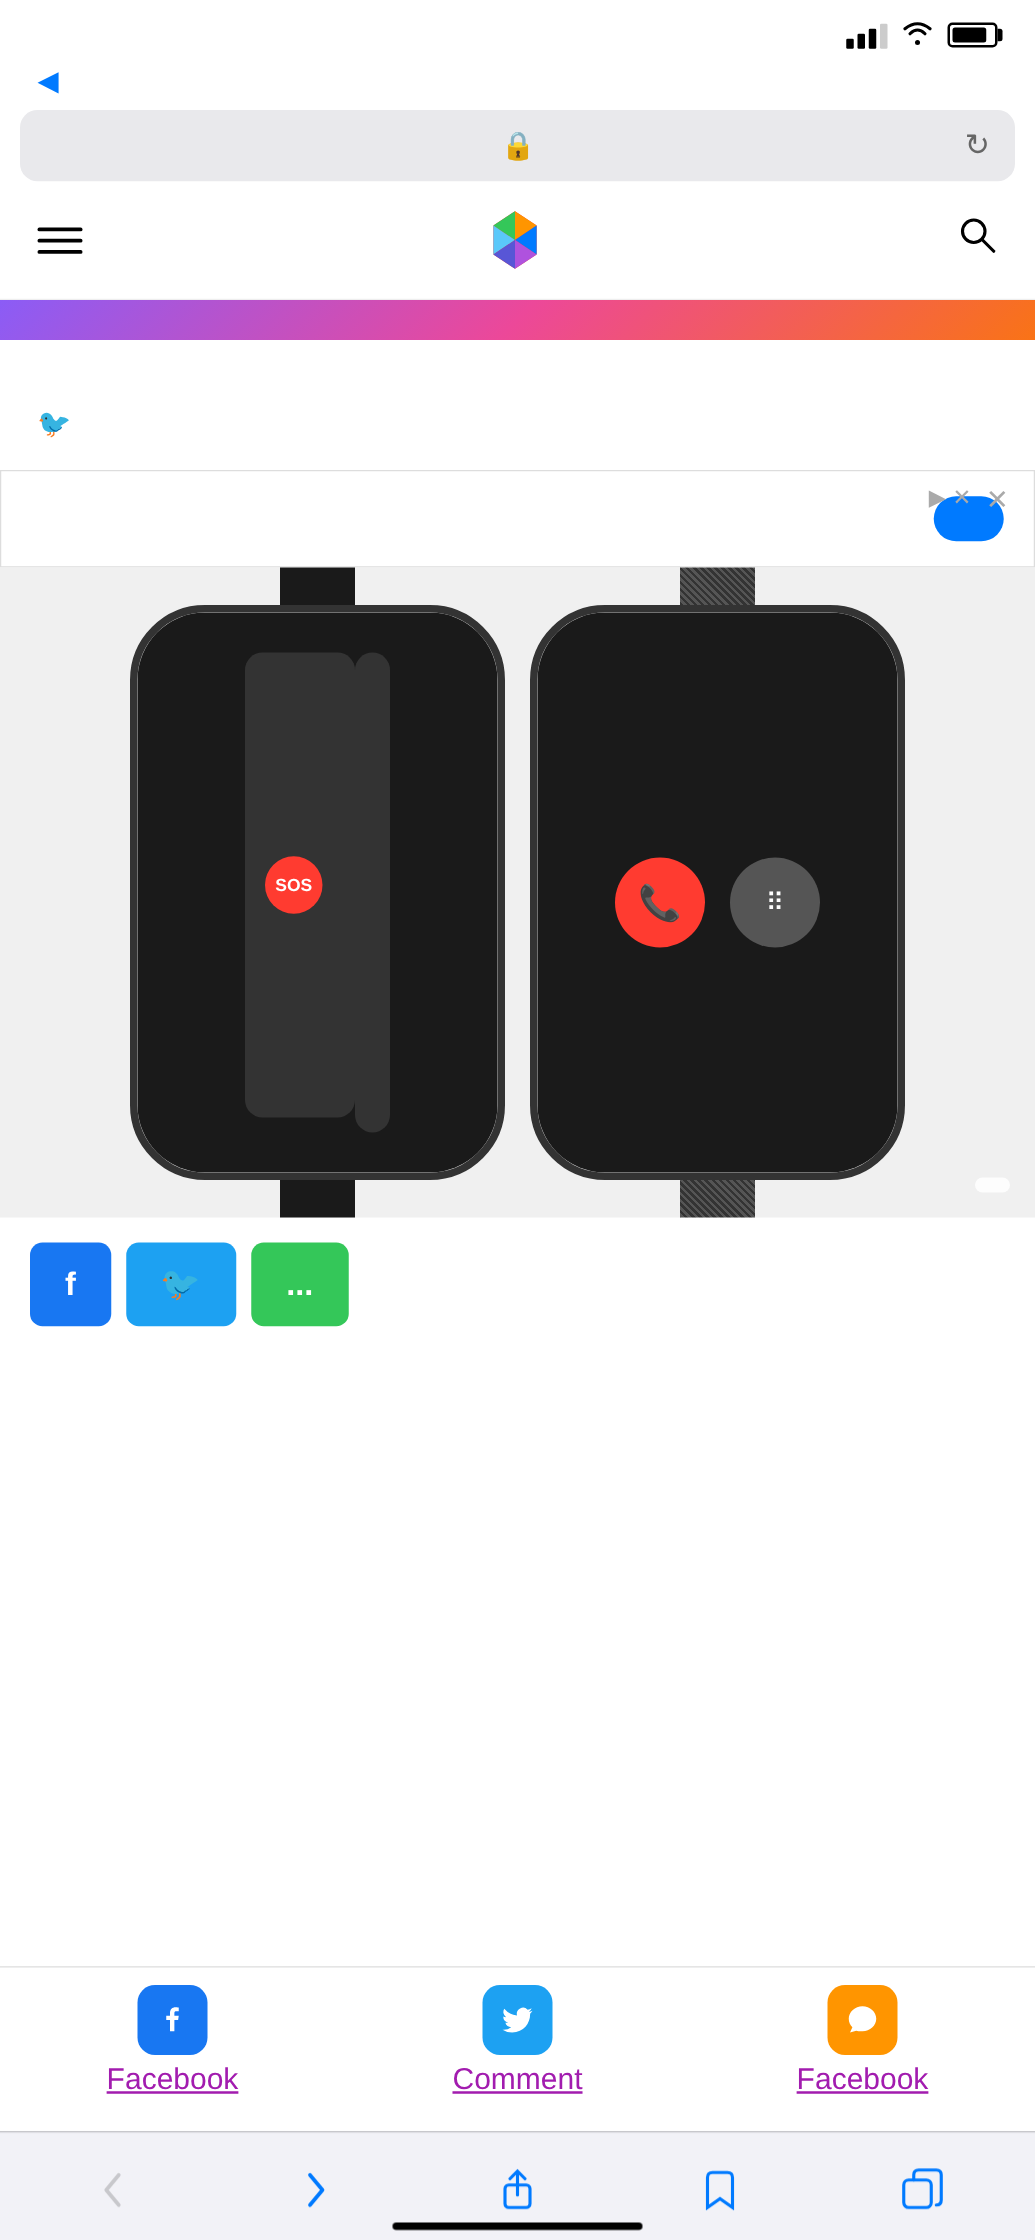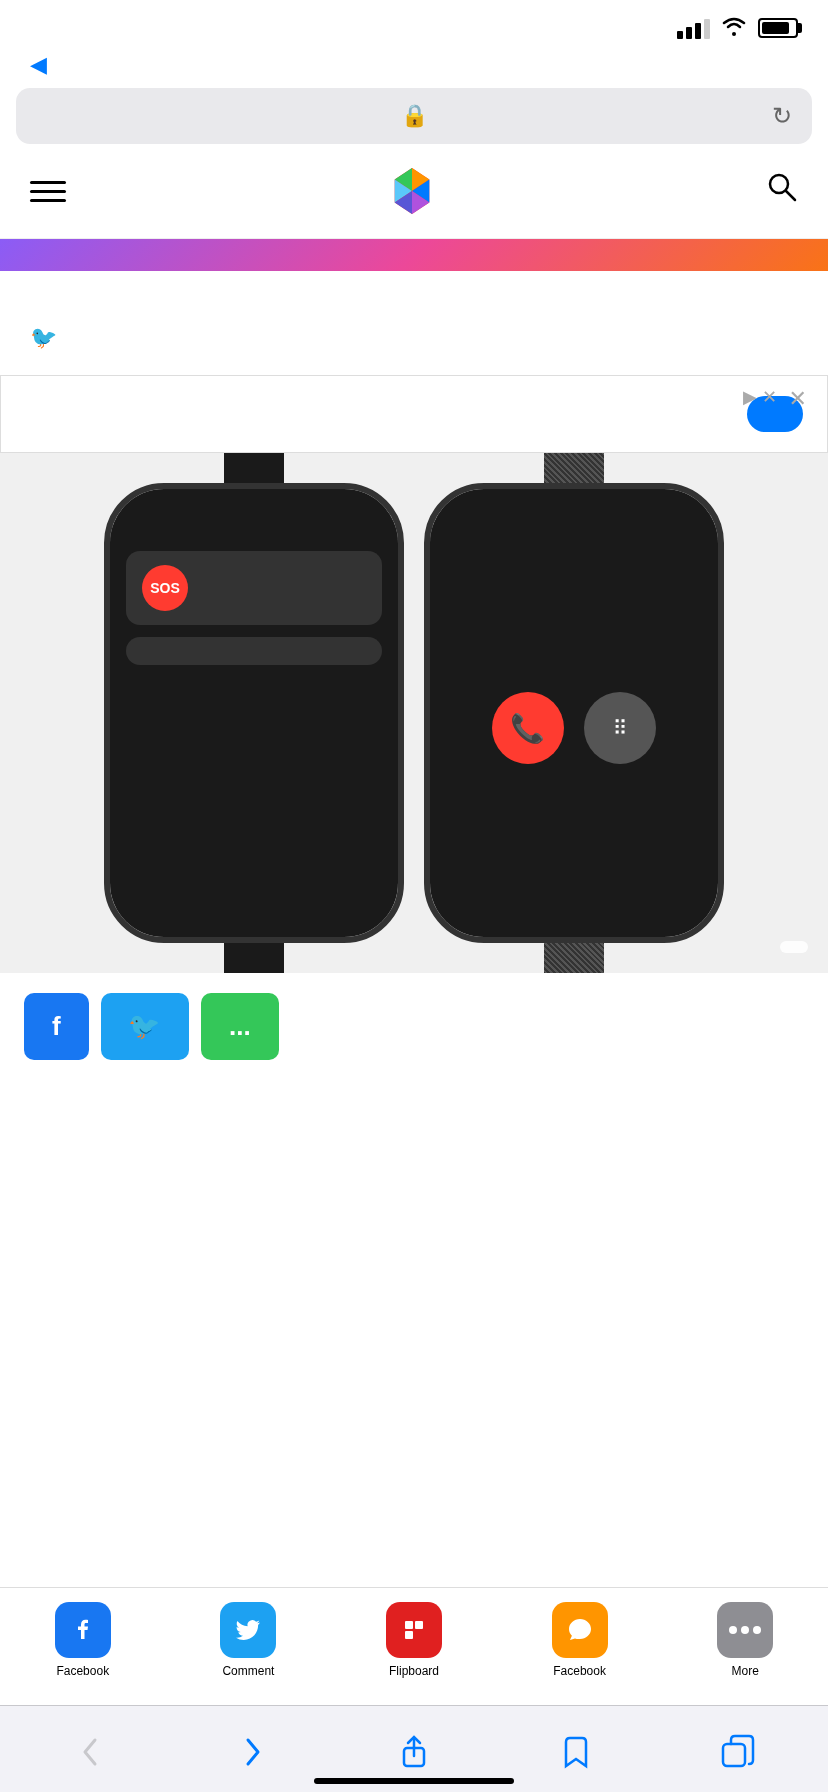--- a/index.html
+++ b/index.html
@@ -229,21 +229,21 @@
       border: 6px solid #333;
       display: flex;
       flex-direction: column;
       overflow: hidden;
     }
     .watch-screen {
       flex: 1;
       background: #1a1a1a;
       padding: 32px 16px;
       display: flex;
-      flex-direction: column;
+      justify-content: center;
     }
     .watch-header {
       display: flex;
       justify-content: space-between;
       align-items: center;
       margin-bottom: 14px;
     }
     .watch-close { color: #fff; font-size: 20px; }
     .watch-time { color: #fff; font-size: 20px; }
     .watch-sos-text { color: #FF3B30; font-size: 20px; font-weight: 700; }
@@ -390,21 +390,21 @@
     .share-item-icon {
       width: 56px;
       height: 56px;
       border-radius: 14px;
       display: flex;
       align-items: center;
       justify-content: center;
       font-size: 28px;
       color: #fff;
     }
-    .share-item-label { font-size: 12px; color: #000000; }
+    .share-item-label { font-size: 24px; color: #a21caf; text-decoration: underline; }
     .icon-facebook { background: #1877F2; }
     .icon-twitter { background: #1DA1F2; }
     .icon-email { background: #8B5CF6; }
     .icon-flipboard { background: #E02020; }
     .icon-comment { background: #FF9500; }
     .icon-more { background: #8E8E93; }
 
     
     .safari-nav {
       background: #F2F2F7;
@@ -602,46 +602,26 @@
   </div>
   <div class="share-item">
     <div class="share-item-icon icon-twitter">
       <svg width="28" height="28" viewBox="0 0 28 28" fill="white">
         <path d="M26 6.5a10 10 0 0 1-2.9.8 5 5 0 0 0 2.2-2.8 10 10 0 0 1-3.2 1.2 5 5 0 0 0-8.5 4.6A14.2 14.2 0 0 1 3.4 5a5 5 0 0 0 1.5 6.7 5 5 0 0 1-2.3-.6v.1a5 5 0 0 0 4 4.9 5 5 0 0 1-2.3.1 5 5 0 0 0 4.7 3.5A10 10 0 0 1 2 21.7a14.2 14.2 0 0 0 7.7 2.3c9.3 0 14.4-7.7 14.4-14.4v-.7A10.3 10.3 0 0 0 26 6.5z"></path>
       </svg>
     </div>
     <span class="share-item-label">Comment</span>
   </div>
   <div class="share-item">
-    <div class="share-item-icon icon-flipboard">
-      <svg width="28" height="28" viewBox="0 0 28 28" fill="white">
-        <rect x="5" y="5" width="8" height="8" rx="1"></rect>
-        <rect x="15" y="5" width="8" height="8" rx="1"></rect>
-        <rect x="5" y="15" width="8" height="8" rx="1"></rect>
-      </svg>
-    </div>
-    <span class="share-item-label">Flipboard</span>
-  </div>
-  <div class="share-item">
     <div class="share-item-icon icon-comment">
       <svg width="28" height="28" viewBox="0 0 28 28" fill="white">
         <path d="M14 3C8 3 3 7.5 3 13c0 2.6 1.1 5 2.9 6.8L4 24l5-1.5A11.3 11.3 0 0 0 14 23c6 0 11-4.5 11-10S20 3 14 3z"></path>
       </svg>
     </div>
     <span class="share-item-label">Facebook</span>
-  </div>
-  <div class="share-item">
-    <div class="share-item-icon icon-more">
-      <svg width="36" height="12" viewBox="0 0 36 12" fill="white">
-        <circle cx="6" cy="6" r="4"></circle>
-        <circle cx="18" cy="6" r="4"></circle>
-        <circle cx="30" cy="6" r="4"></circle>
-      </svg>
-    </div>
-    <span class="share-item-label">More</span>
   </div>
 </div>
 
 <div class="safari-nav">
   <div class="nav-btn disabled">
     <svg width="28" height="40" viewBox="0 0 28 40" fill="#C8C8CC">
       <polyline points="18,8 8,20 18,32" stroke="#C8C8CC" stroke-width="3" fill="none" stroke-linecap="round" stroke-linejoin="round"></polyline>
     </svg>
   </div>
   <div class="nav-btn">

